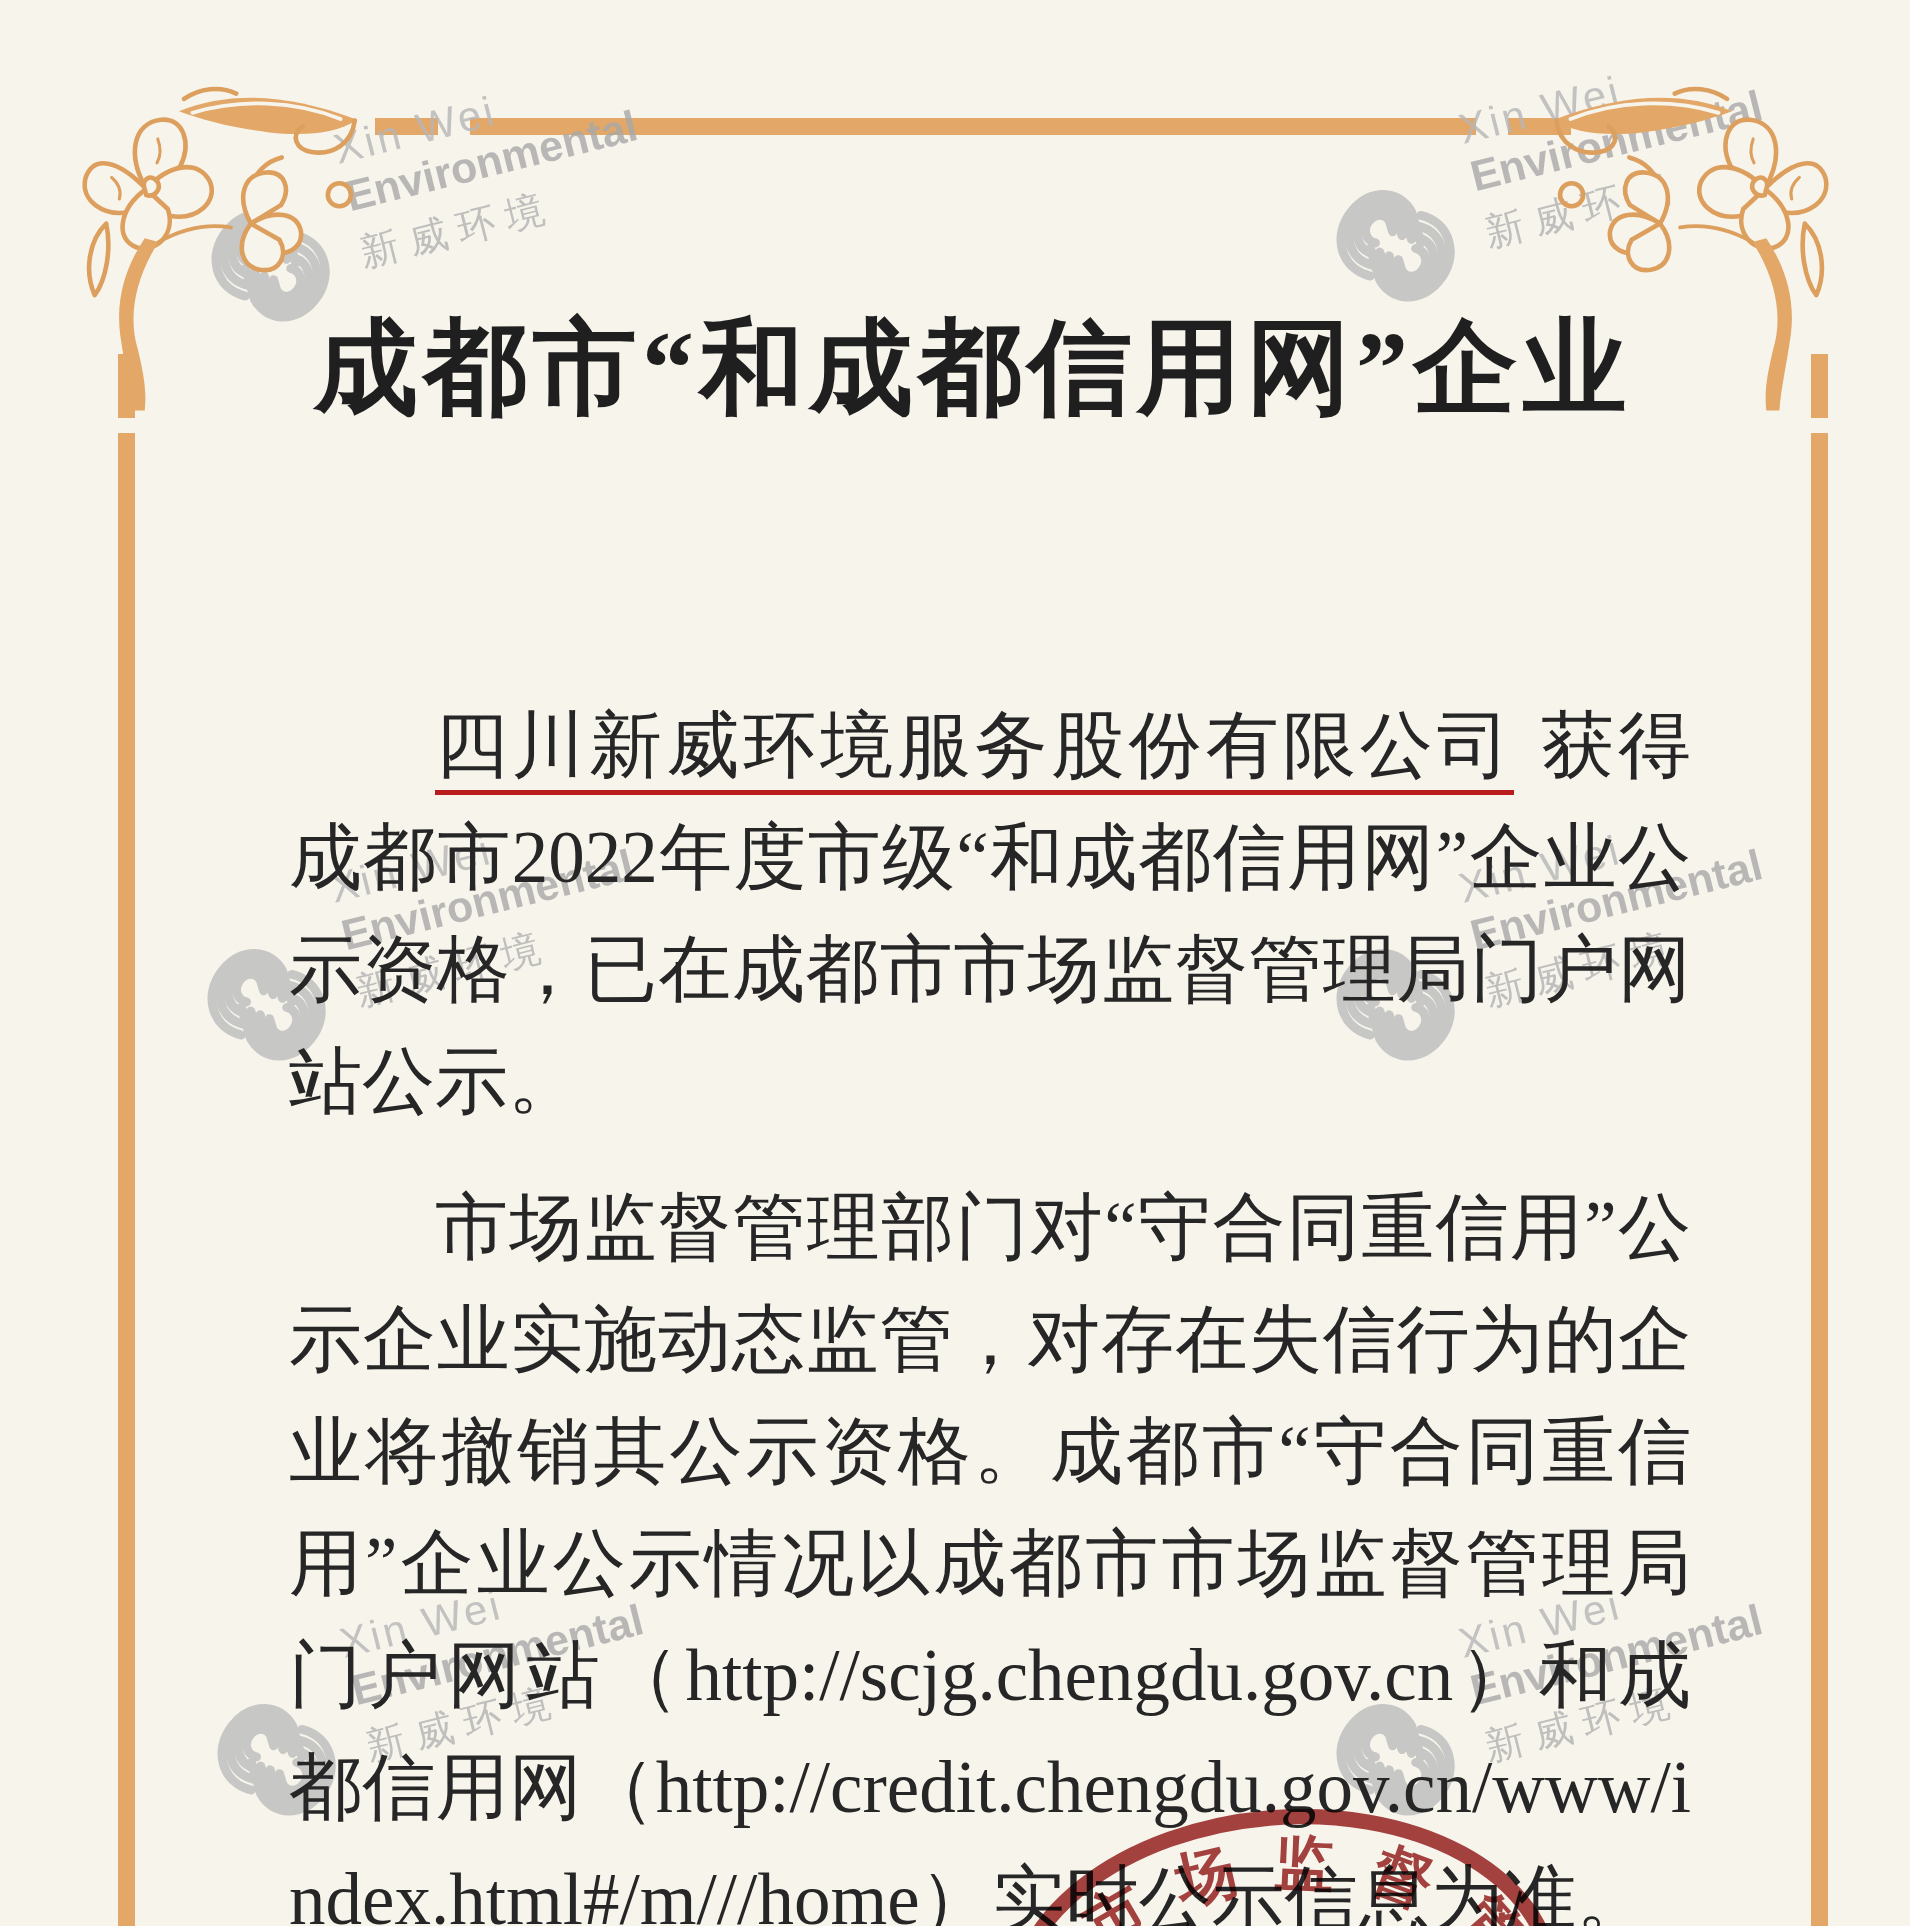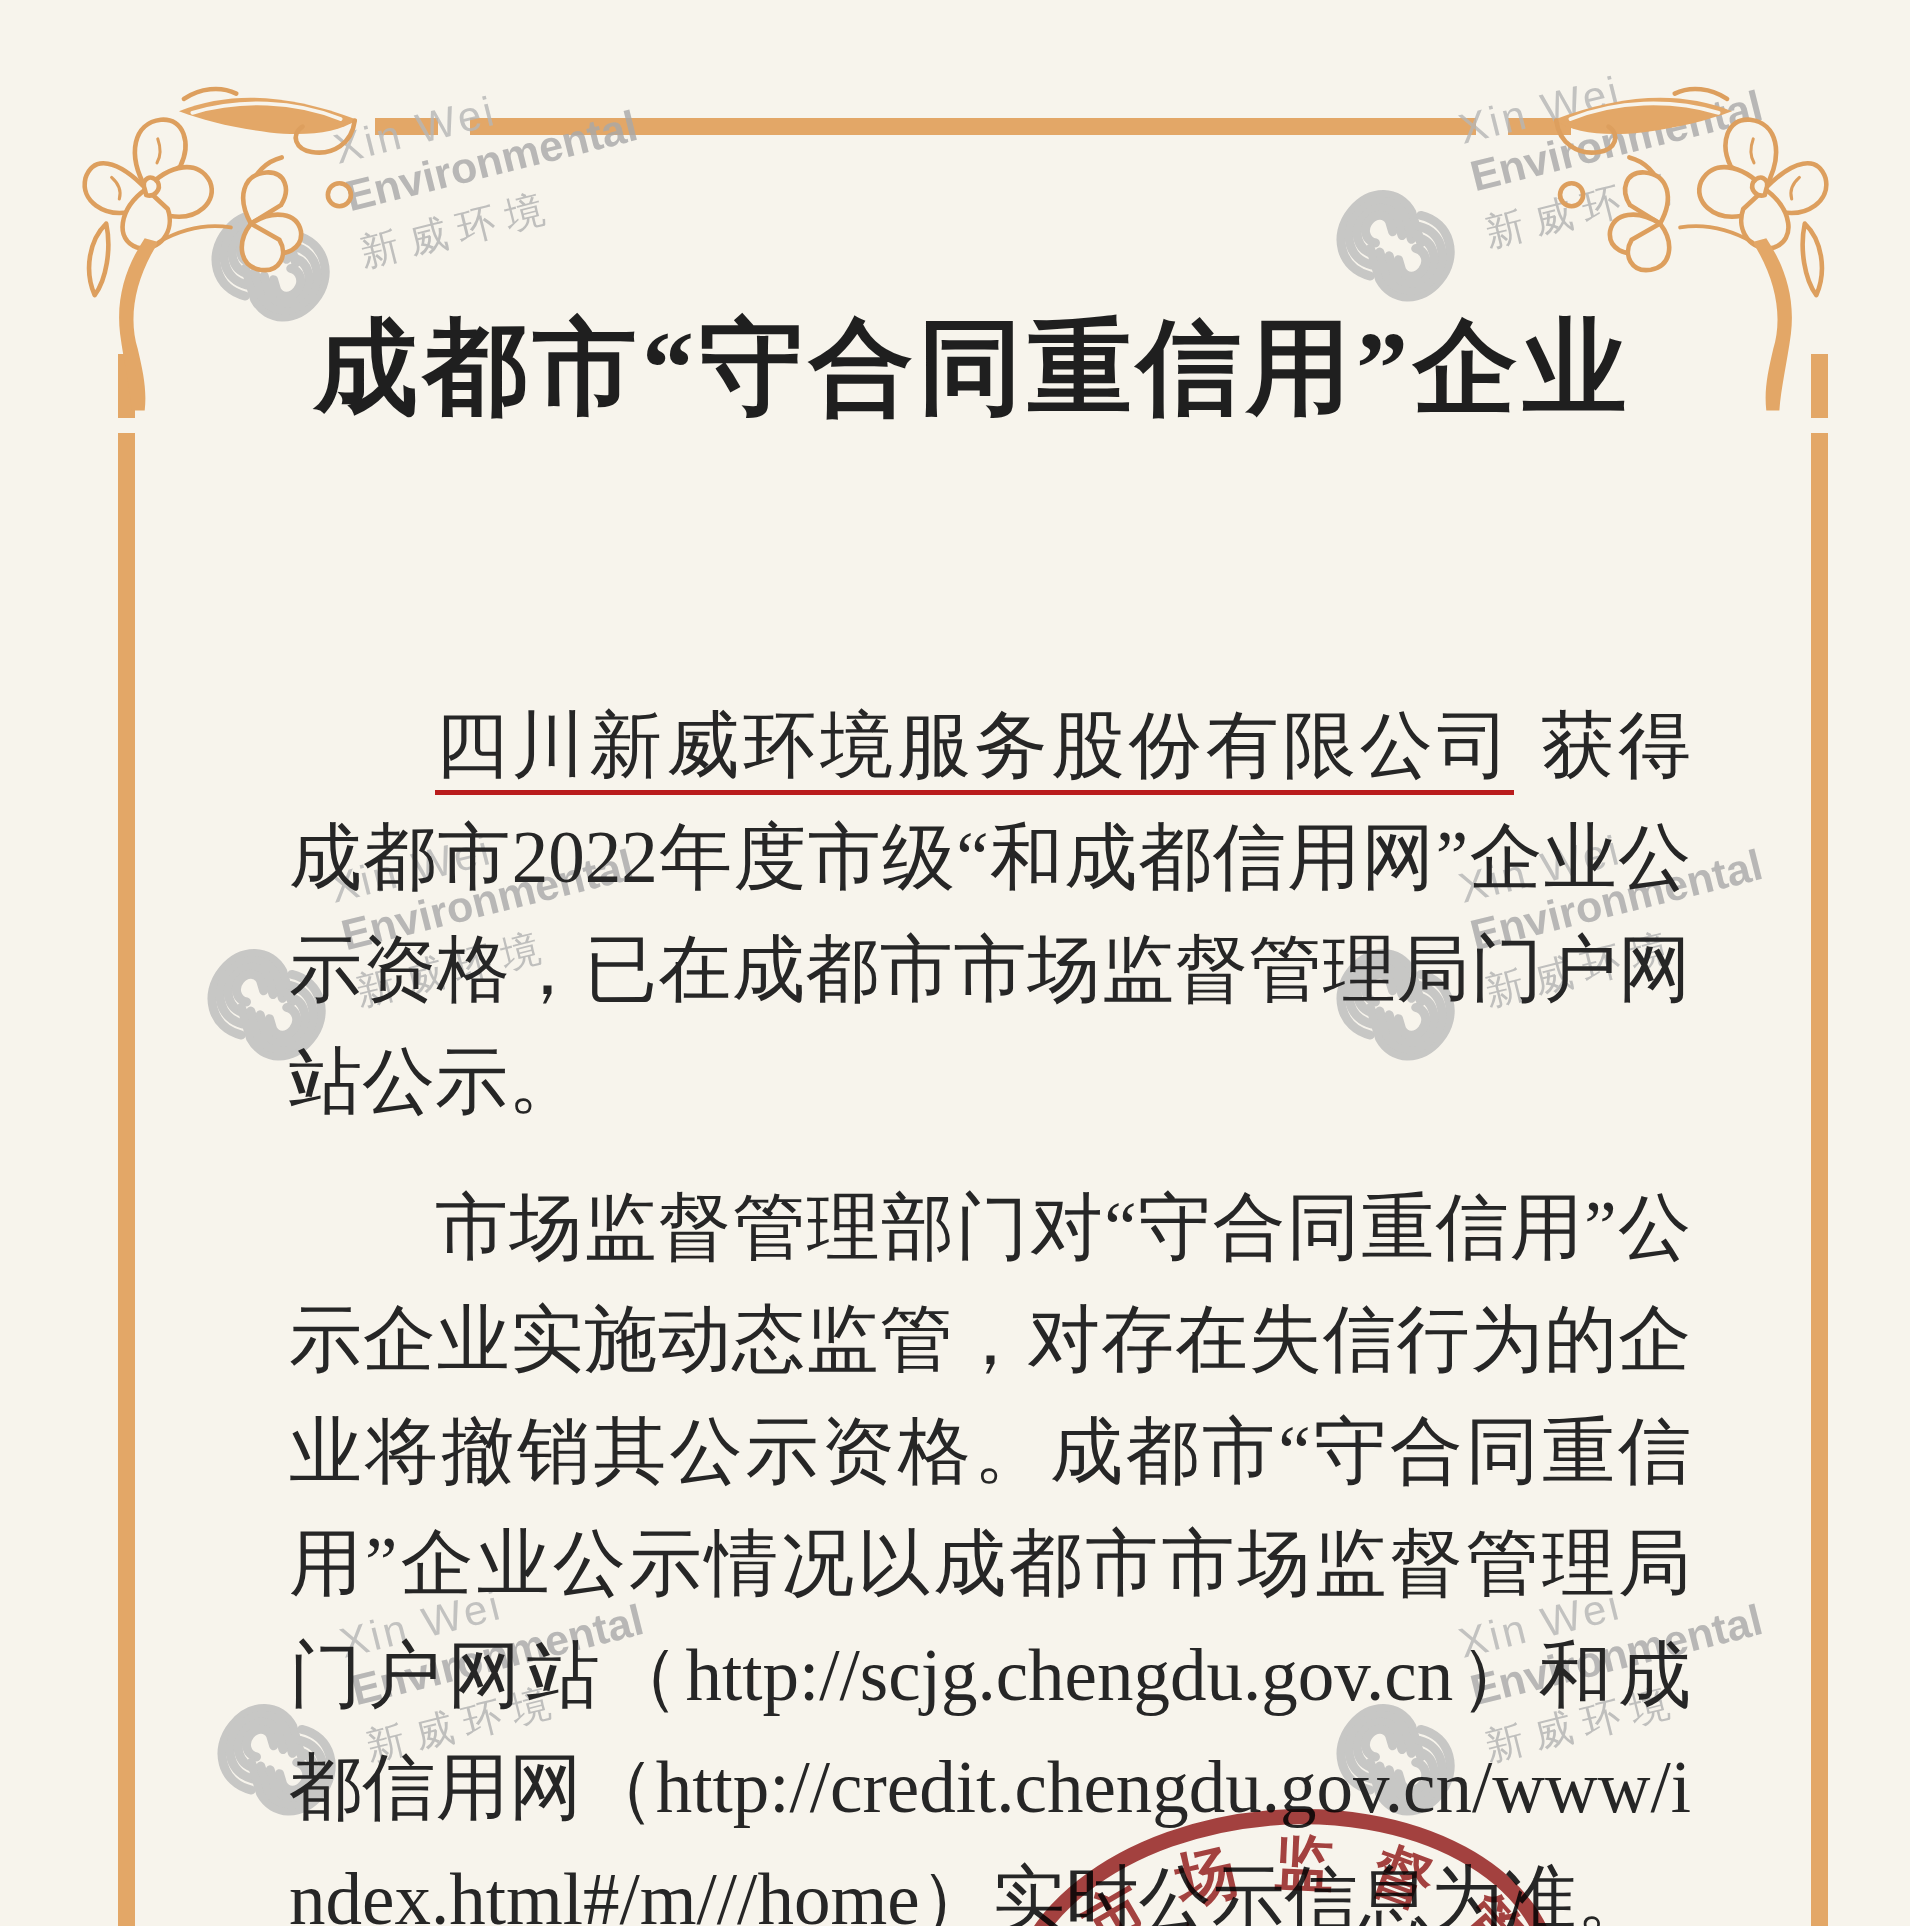--- a/index.html
+++ b/index.html
@@ -159,21 +159,21 @@
   <div class="border-v left"></div>
   <div class="border-v right"></div>
   <svg class="corner tl" viewBox="0 0 760 920">
       <use href="#cornerFlourish"></use>
     </svg>
   <svg class="corner tr" viewBox="0 0 760 920">
       <use href="#cornerFlourish"></use>
     </svg>
 
   <div class="title">
-    <div>成都市“守合同重信用”企业</div>
+    <div>成都市“和成都信用网”企业</div>
   </div>
 
   <div class="body-text">
     <p><span class="company">四川新威环境服务股份有限公司</span><span>获得成都市2022年度市级“和成都信用网”企业公示资格，已在成都市市场监督管理局门户网站公示。</span></p>
     <p class="second">市场监督管理部门对“守合同重信用”公示企业实施动态监管，对存在失信行为的企业将撤销其公示资格。成都市“守合同重信用”企业公示情况以成都市市场监督管理局门户网站（http://scjg.chengdu.gov.cn）和成都信用网（http://credit.chengdu.gov.cn/www/index.html#/m///home）实时公示信息为准。</p>
   </div>
 
   <div class="seal">
     <svg viewBox="-880 -590 1760 1180" width="678" height="455">
       <ellipse cx="0" cy="0" rx="700" ry="462" fill="none" stroke="#a23636" stroke-width="40"></ellipse>

